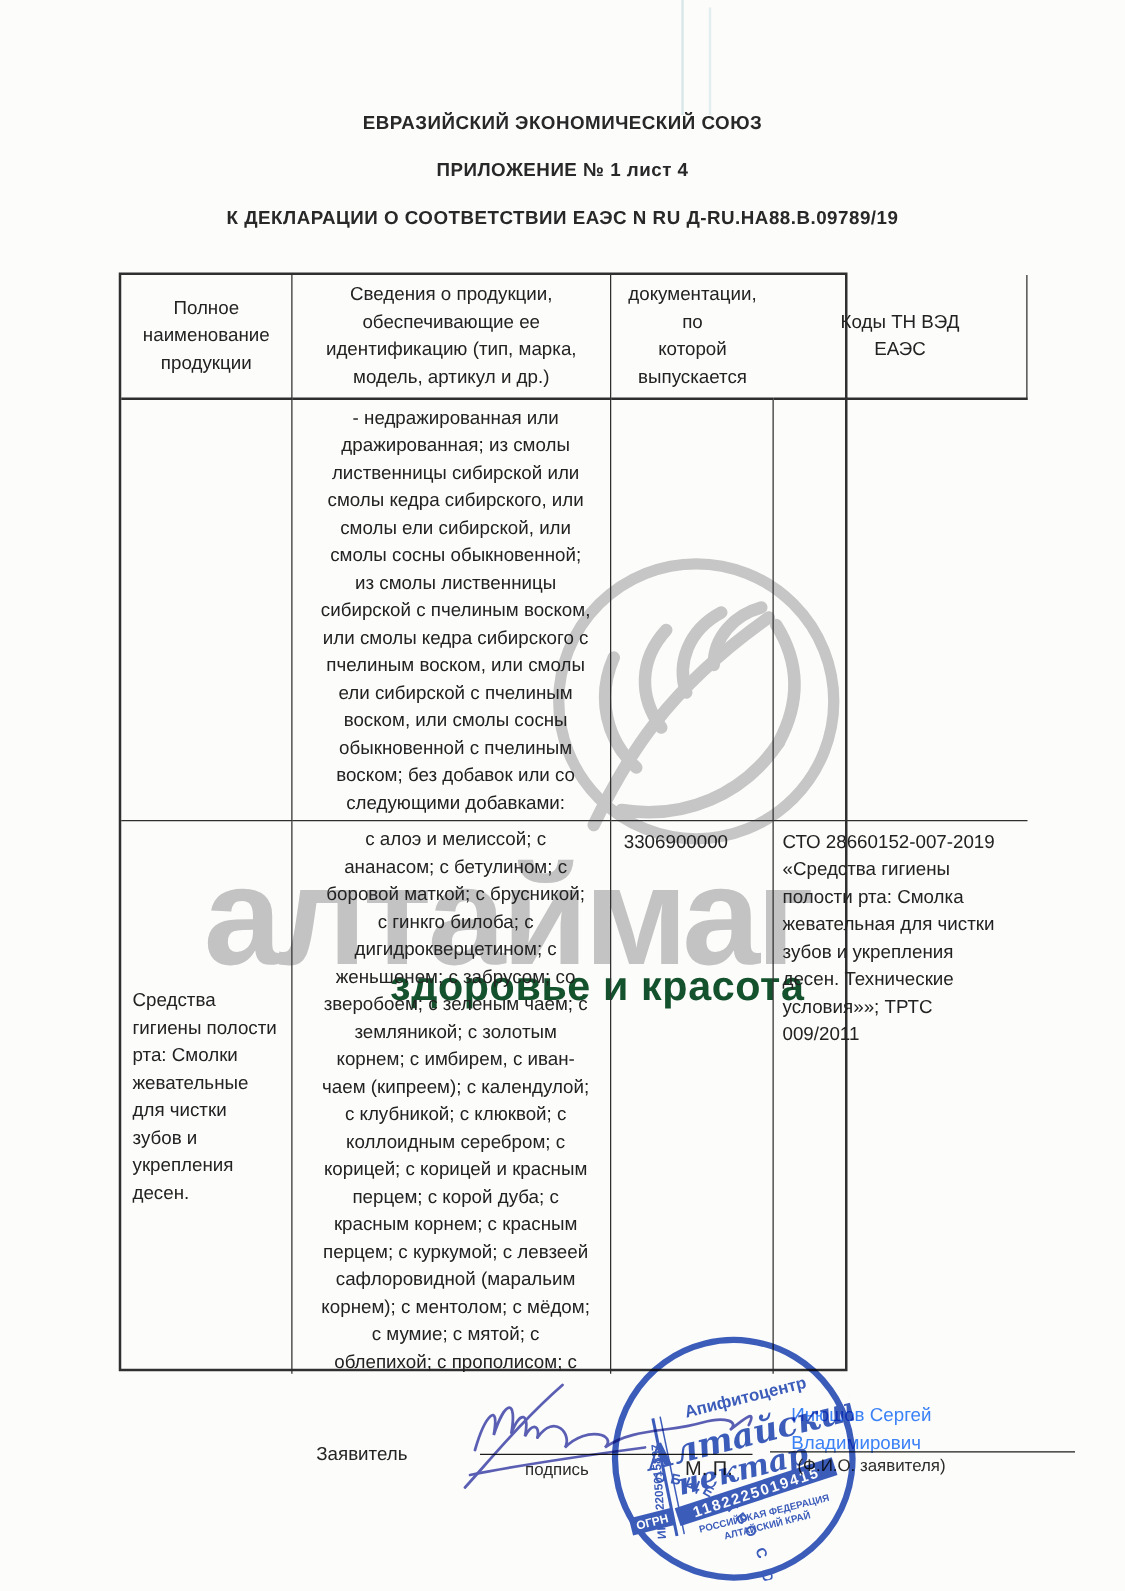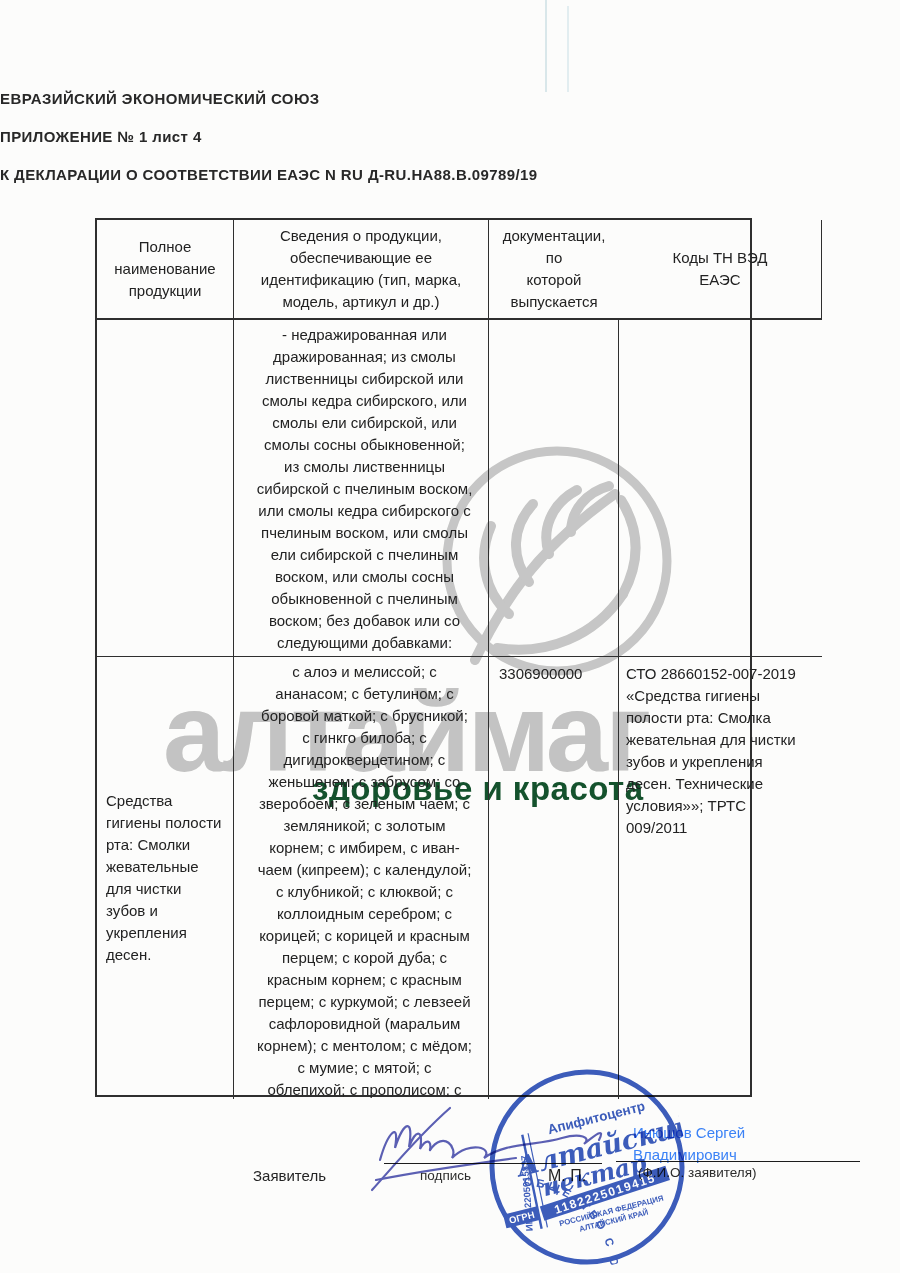--- a/index.html
+++ b/index.html
@@ -12,21 +12,21 @@
     color:#262626;
   }
   .pre{white-space:pre-line;}
 
   
   .artifact-line{position:absolute;width:2px;background:#d9e7ea;}
 
   
   .title{
     position:absolute;left:0;right:0;
-    text-align:left;
+    text-align:center;
     font-weight:bold;
     font-size:15px;
     letter-spacing:.4px;
     color:#282828;
   }
 
   
   .wm{mix-blend-mode:multiply;pointer-events:none;}
   .wm-brand{
     position:absolute;left:163px;top:668px;
@@ -37,21 +37,21 @@
   .wm-tagline{
     position:absolute;left:312px;top:770px;
     font-size:33px;font-weight:600;
     letter-spacing:.5px;
     color:#14532d;
   }
 
   
   .doc-table{
     position:absolute;left:95px;top:218px;
-    width:657px;height:879px;
+    width:583px;height:879px;
     display:grid;
     grid-template-columns:137px 255px 130px 203px;
     grid-template-rows:100px 337px 442px;
     border:2px solid #2f2f2f;
     box-sizing:border-box;
     font-size:15px;line-height:22px;
   }
   .cell{
     box-sizing:border-box;
     border-right:1.6px solid #2f2f2f;
@@ -193,21 +193,21 @@
     <div class="cell docs-cell pre last-col last-row">СТО 28660152-007-2019
 «Средства гигиены
 полости рта: Смолка
 жевательная для чистки
 зубов и укрепления
 десен. Технические
 условия»»; ТРТС
 009/2011</div>
   </div>
 
-  <div class="footer-label" style="left:253px;top:1155px;margin-top:12px;">Заявитель</div>
+  <div class="footer-label" style="left:253px;top:1155px;">Заявитель</div>
 
   <div class="footer-label" style="left:548px;top:1167px;font-size:16px;">М. П.</div>
 
   <div class="sig-line" style="left:384px;top:1163px;width:218px;"></div>
   <div class="caption" style="left:420px;top:1168px;">подпись</div>
 
   <div class="name-block" style="left:633px;top:1122px;">
     <div>Инюшов Сергей</div>
     <div>Владимирович</div>
   </div>

